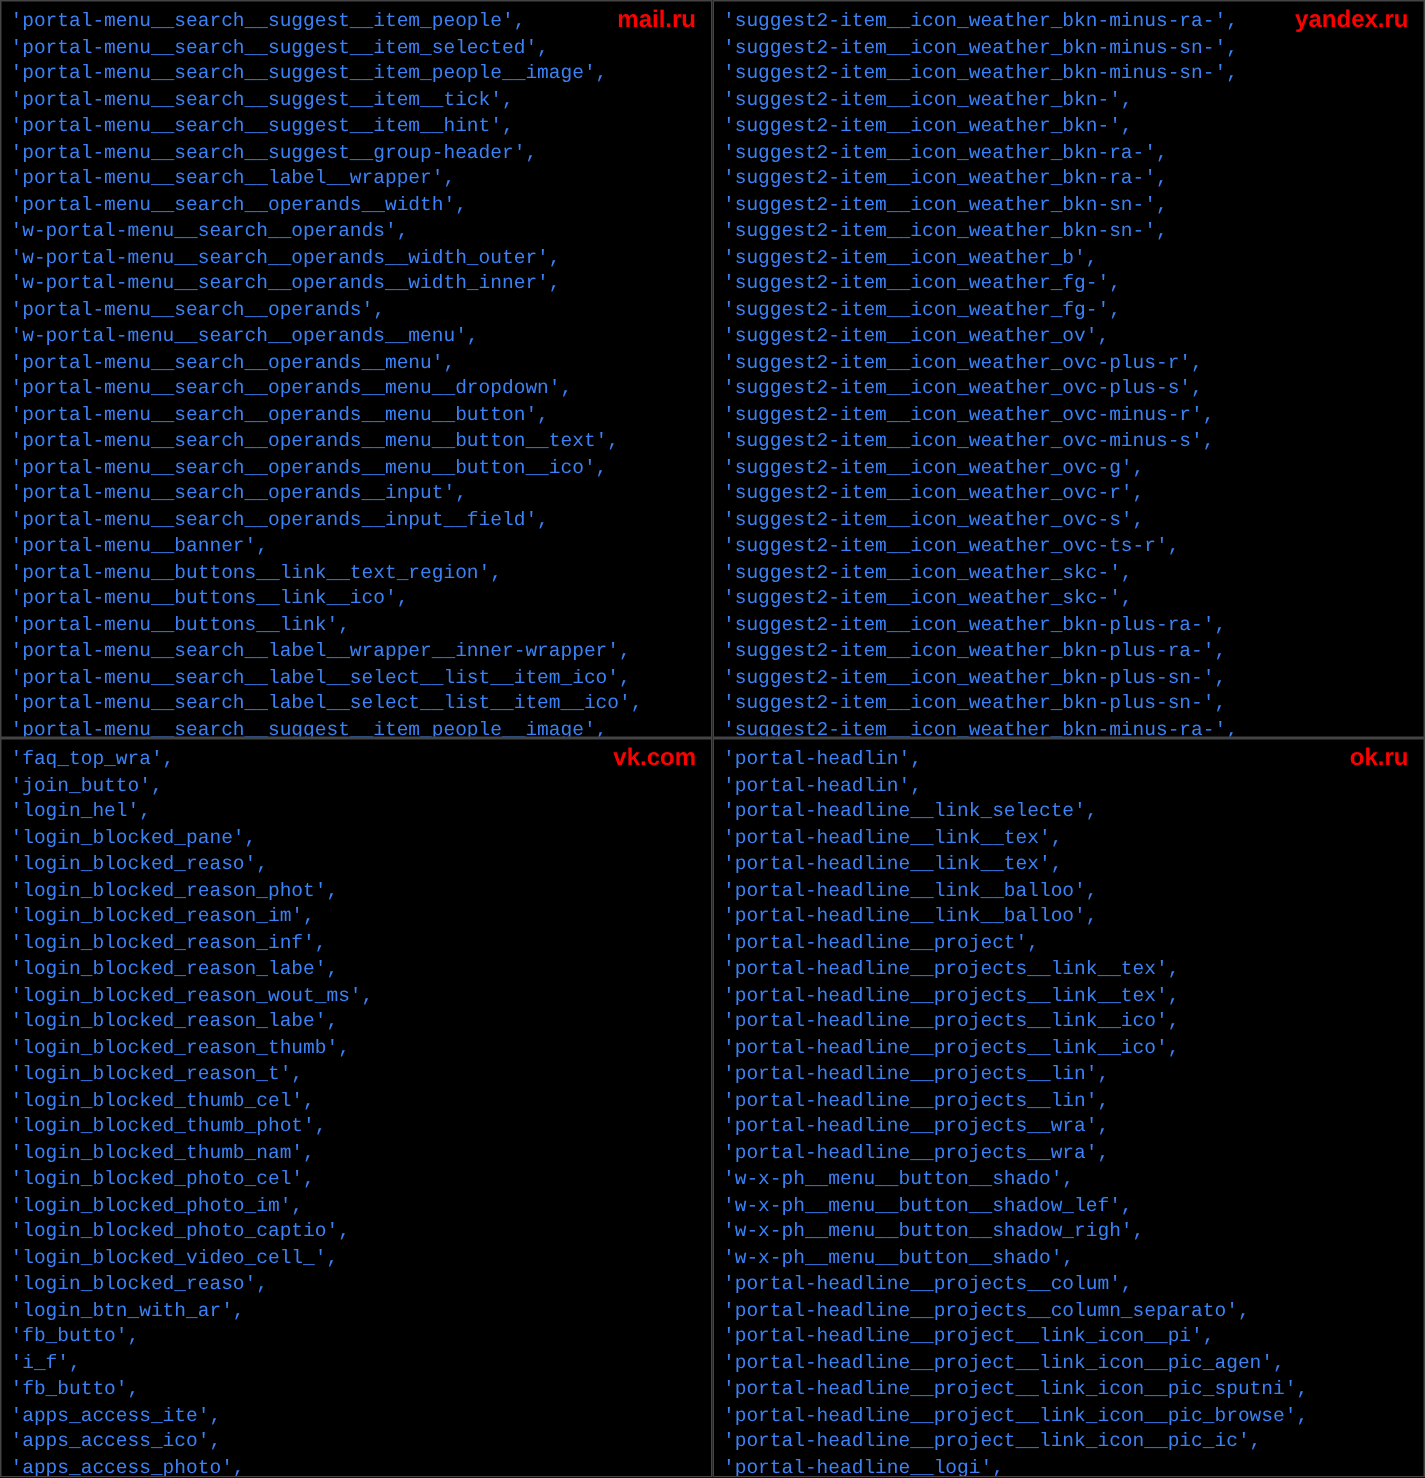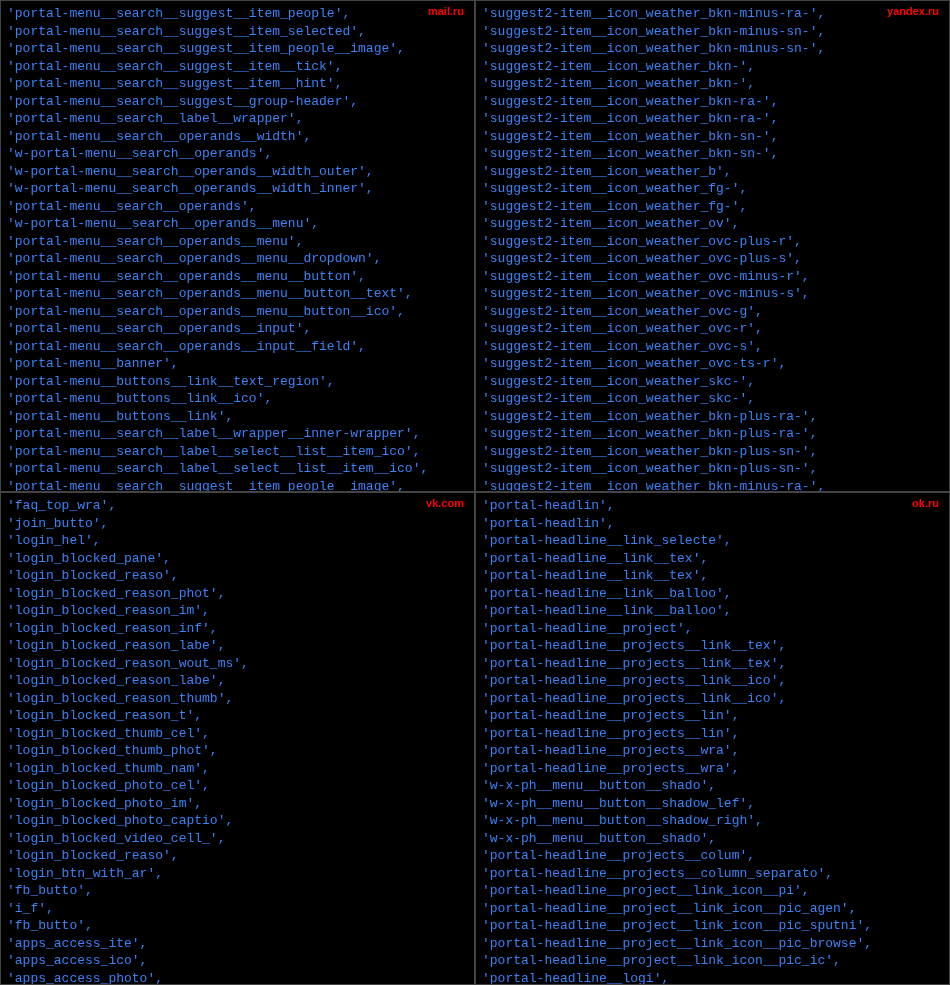--- a/index.html
+++ b/index.html
@@ -25,21 +25,21 @@
     padding: 4px 6px;
     overflow: hidden;
     border: 1px solid #444;
   }
   .label {
     position: absolute;
     top: 4px;
     right: 10px;
     color: #ff0000;
     font-weight: bold;
-    font-size: 11px;
+    font-size: 16px;
     font-family: Arial, sans-serif;
     z-index: 2;
   }
   .list {
     white-space: pre;
     line-height: 17.5px;
     color: #3b82f6;
   }
 </style>
 </head>

